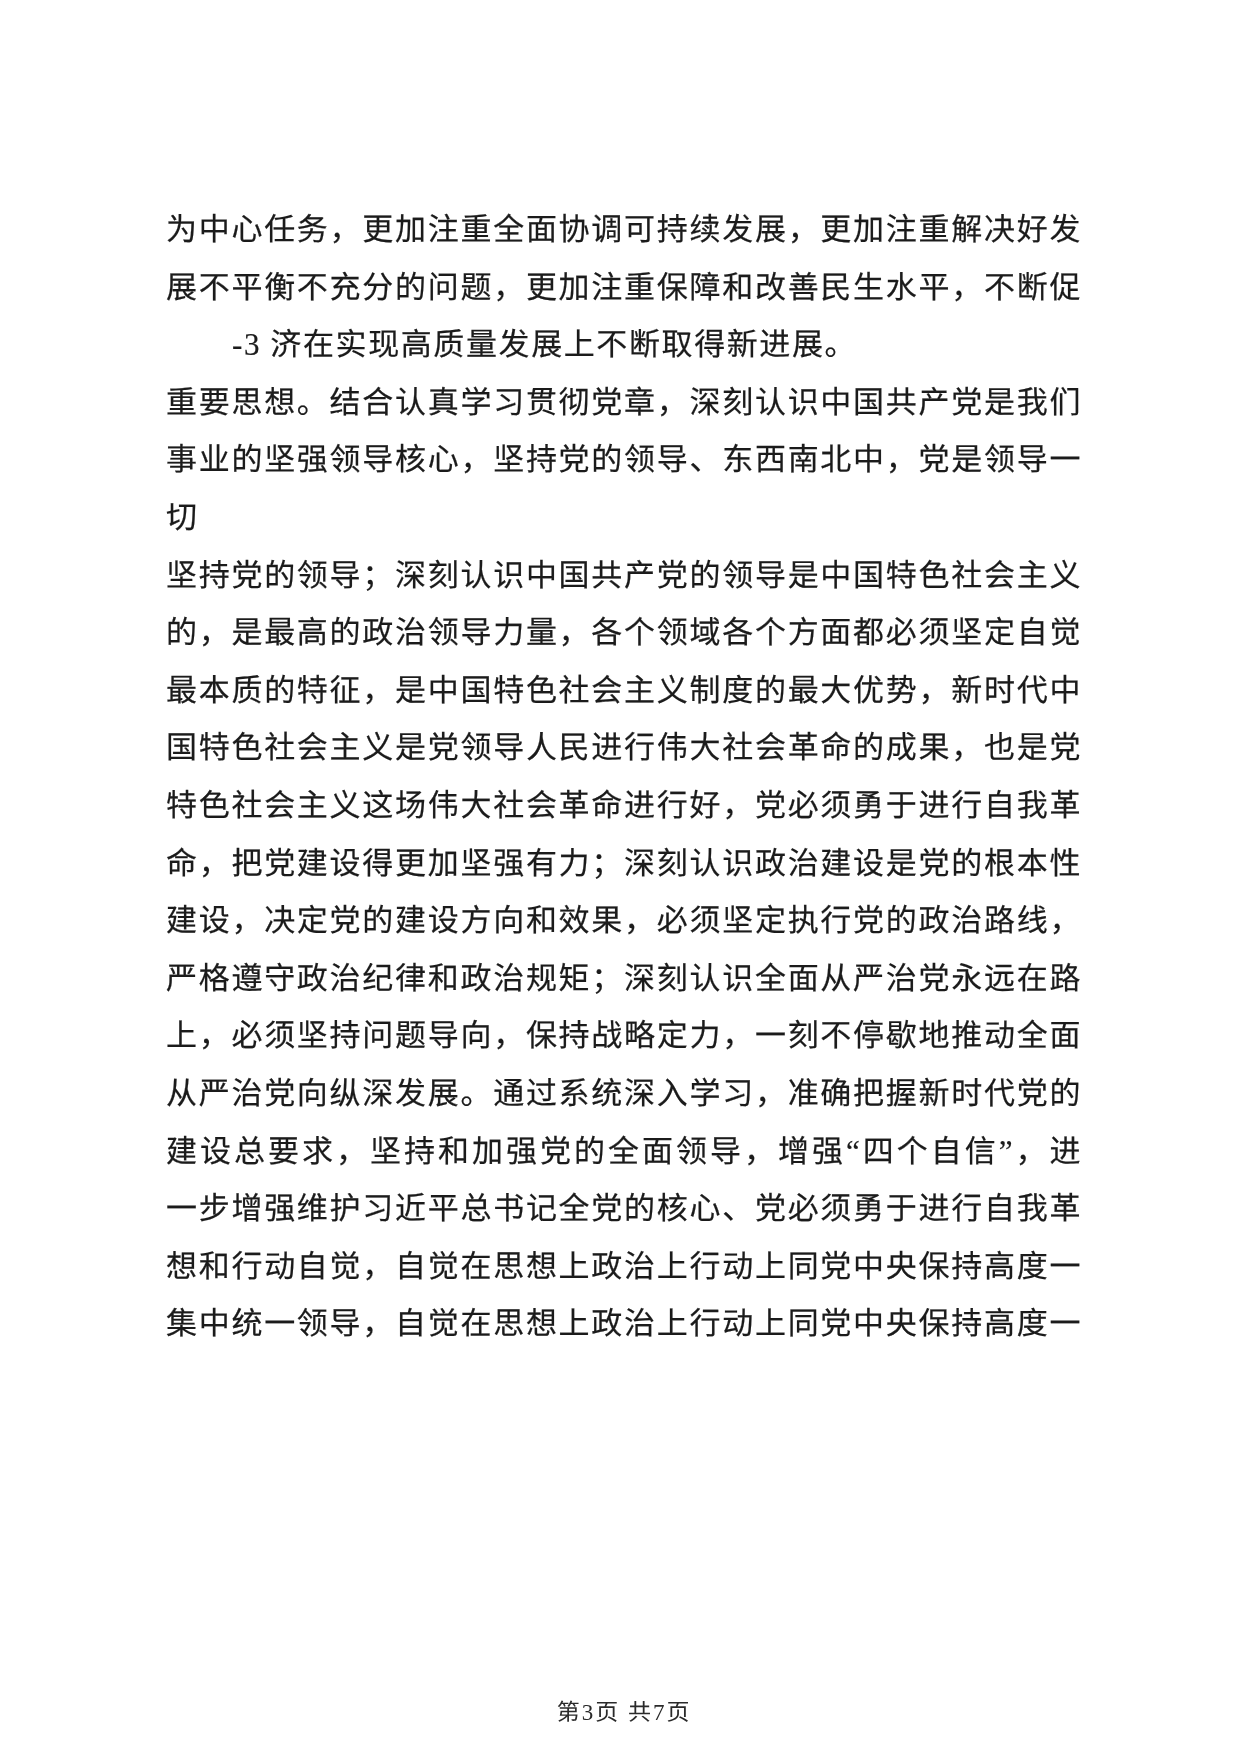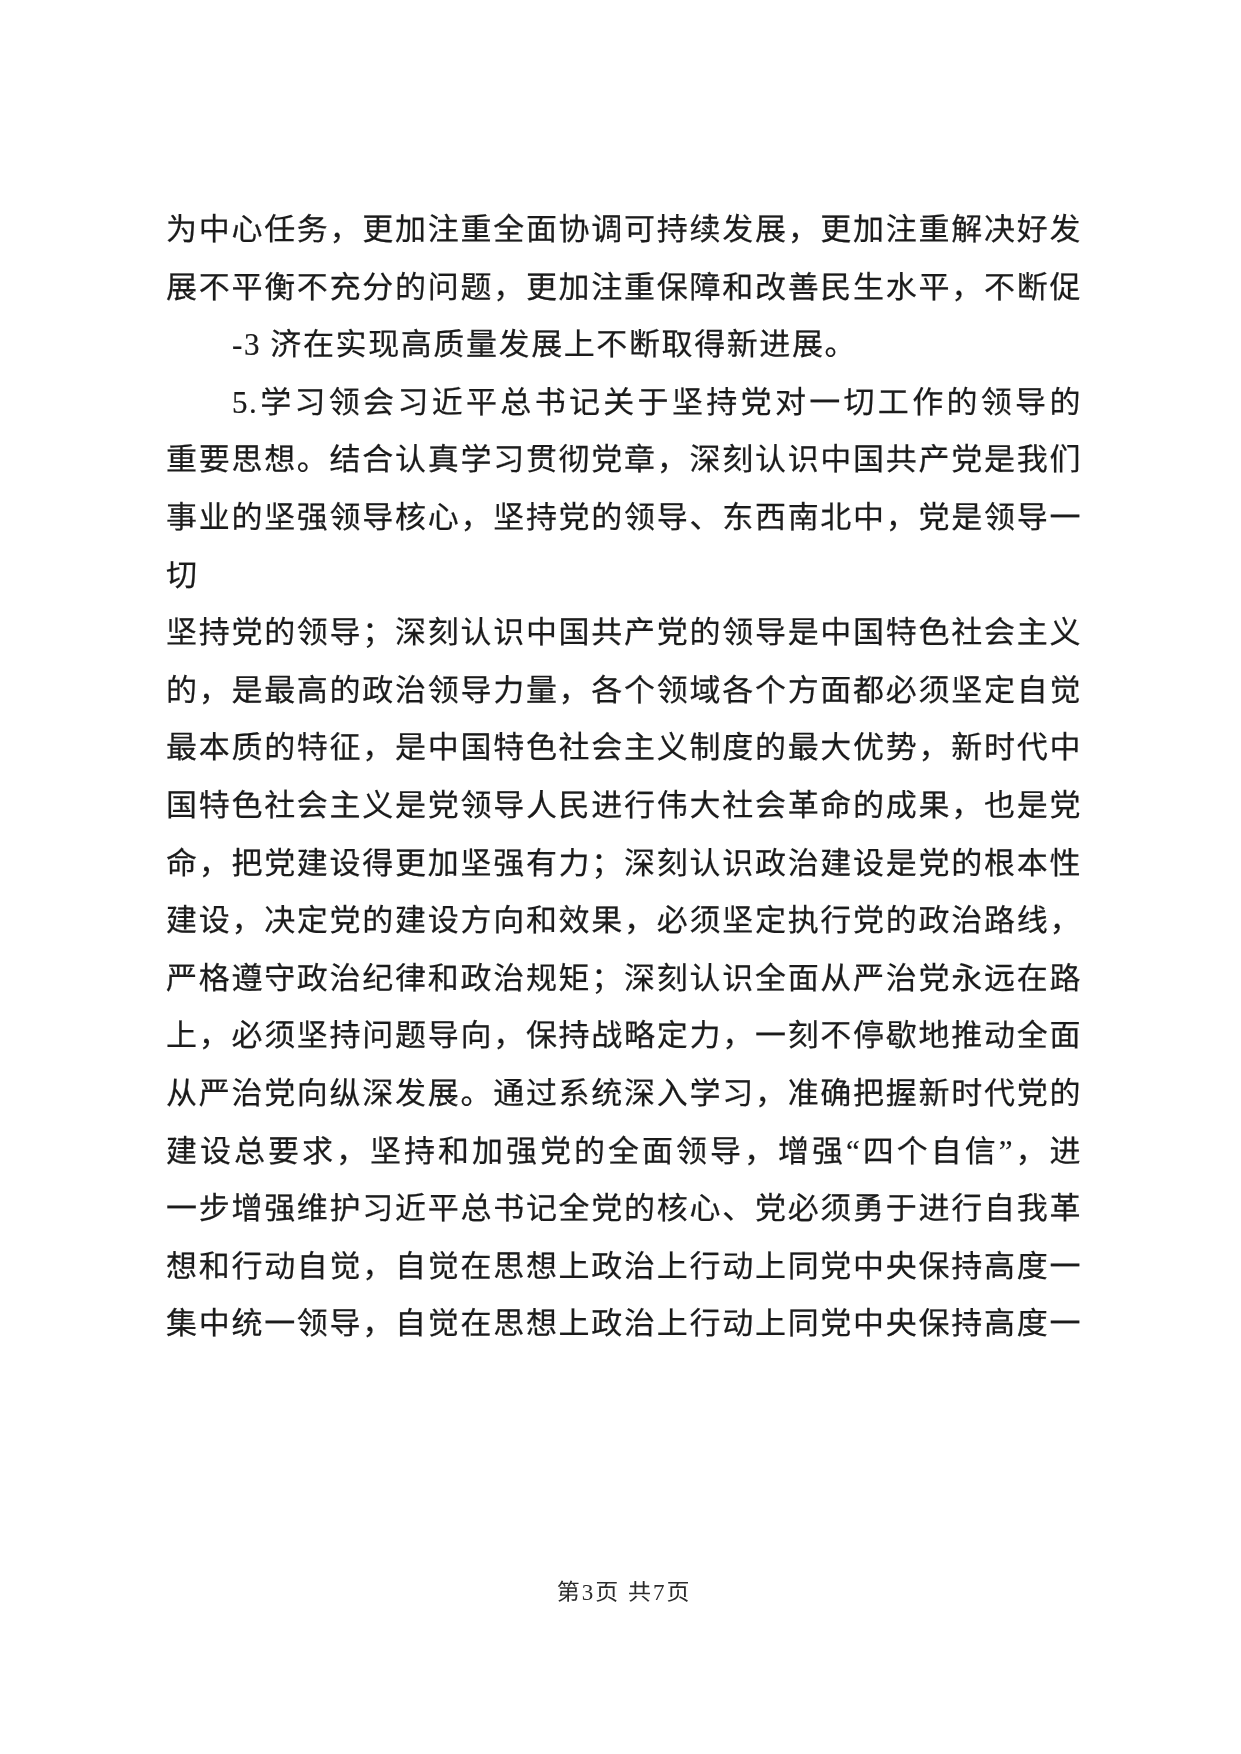--- a/index.html
+++ b/index.html
@@ -34,45 +34,45 @@
     white-space: normal;
     text-align: justify;
     text-align-last: justify;
   }
   .line.indent {
     padding-left: 66px;
   }
   .doc-footer {
     position: absolute;
     left: 166px;
-    top: 1576px;
+    top: 1696px;
     width: 916px;
     text-align: center;
     font-size: 23px;
     line-height: 34px;
     letter-spacing: 2px;
     color: #2a2a2a;
   }
 </style>
 </head>
 <body>
 
 <div class="page">
 
   <div class="doc-body" id="doc-body">
       <div class="line justify">为中心任务，更加注重全面协调可持续发展，更加注重解决好发</div>
       <div class="line justify">展不平衡不充分的问题，更加注重保障和改善民生水平，不断促</div>
       <div class="line indent">-3 济在实现高质量发展上不断取得新进展。</div>
-      <div class="line indent justify">5.学习领会习近平总书记关于坚持党对一切工作的领导的</div>
       <div class="line justify">重要思想。结合认真学习贯彻党章，深刻认识中国共产党是我们</div>
       <div class="line justify">事业的坚强领导核心，坚持党的领导、东西南北中，党是领导一切</div>
       <div class="line justify">坚持党的领导；深刻认识中国共产党的领导是中国特色社会主义</div>
       <div class="line justify">的，是最高的政治领导力量，各个领域各个方面都必须坚定自觉</div>
       <div class="line justify">最本质的特征，是中国特色社会主义制度的最大优势，新时代中</div>
       <div class="line justify">国特色社会主义是党领导人民进行伟大社会革命的成果，也是党</div>
+      <div class="line justify">特色社会主义这场伟大社会革命进行好，党必须勇于进行自我革</div>
       <div class="line justify">命，把党建设得更加坚强有力；深刻认识政治建设是党的根本性</div>
       <div class="line justify">建设，决定党的建设方向和效果，必须坚定执行党的政治路线，</div>
       <div class="line justify">严格遵守政治纪律和政治规矩；深刻认识全面从严治党永远在路</div>
       <div class="line justify">上，必须坚持问题导向，保持战略定力，一刻不停歇地推动全面</div>
       <div class="line justify">从严治党向纵深发展。通过系统深入学习，准确把握新时代党的</div>
       <div class="line justify">建设总要求，坚持和加强党的全面领导，增强“四个自信”，进</div>
       <div class="line justify">一步增强维护习近平总书记全党的核心、党必须勇于进行自我革</div>
       <div class="line justify">想和行动自觉，自觉在思想上政治上行动上同党中央保持高度一</div>
       <div class="line justify">集中统一领导，自觉在思想上政治上行动上同党中央保持高度一</div>
     </div>

